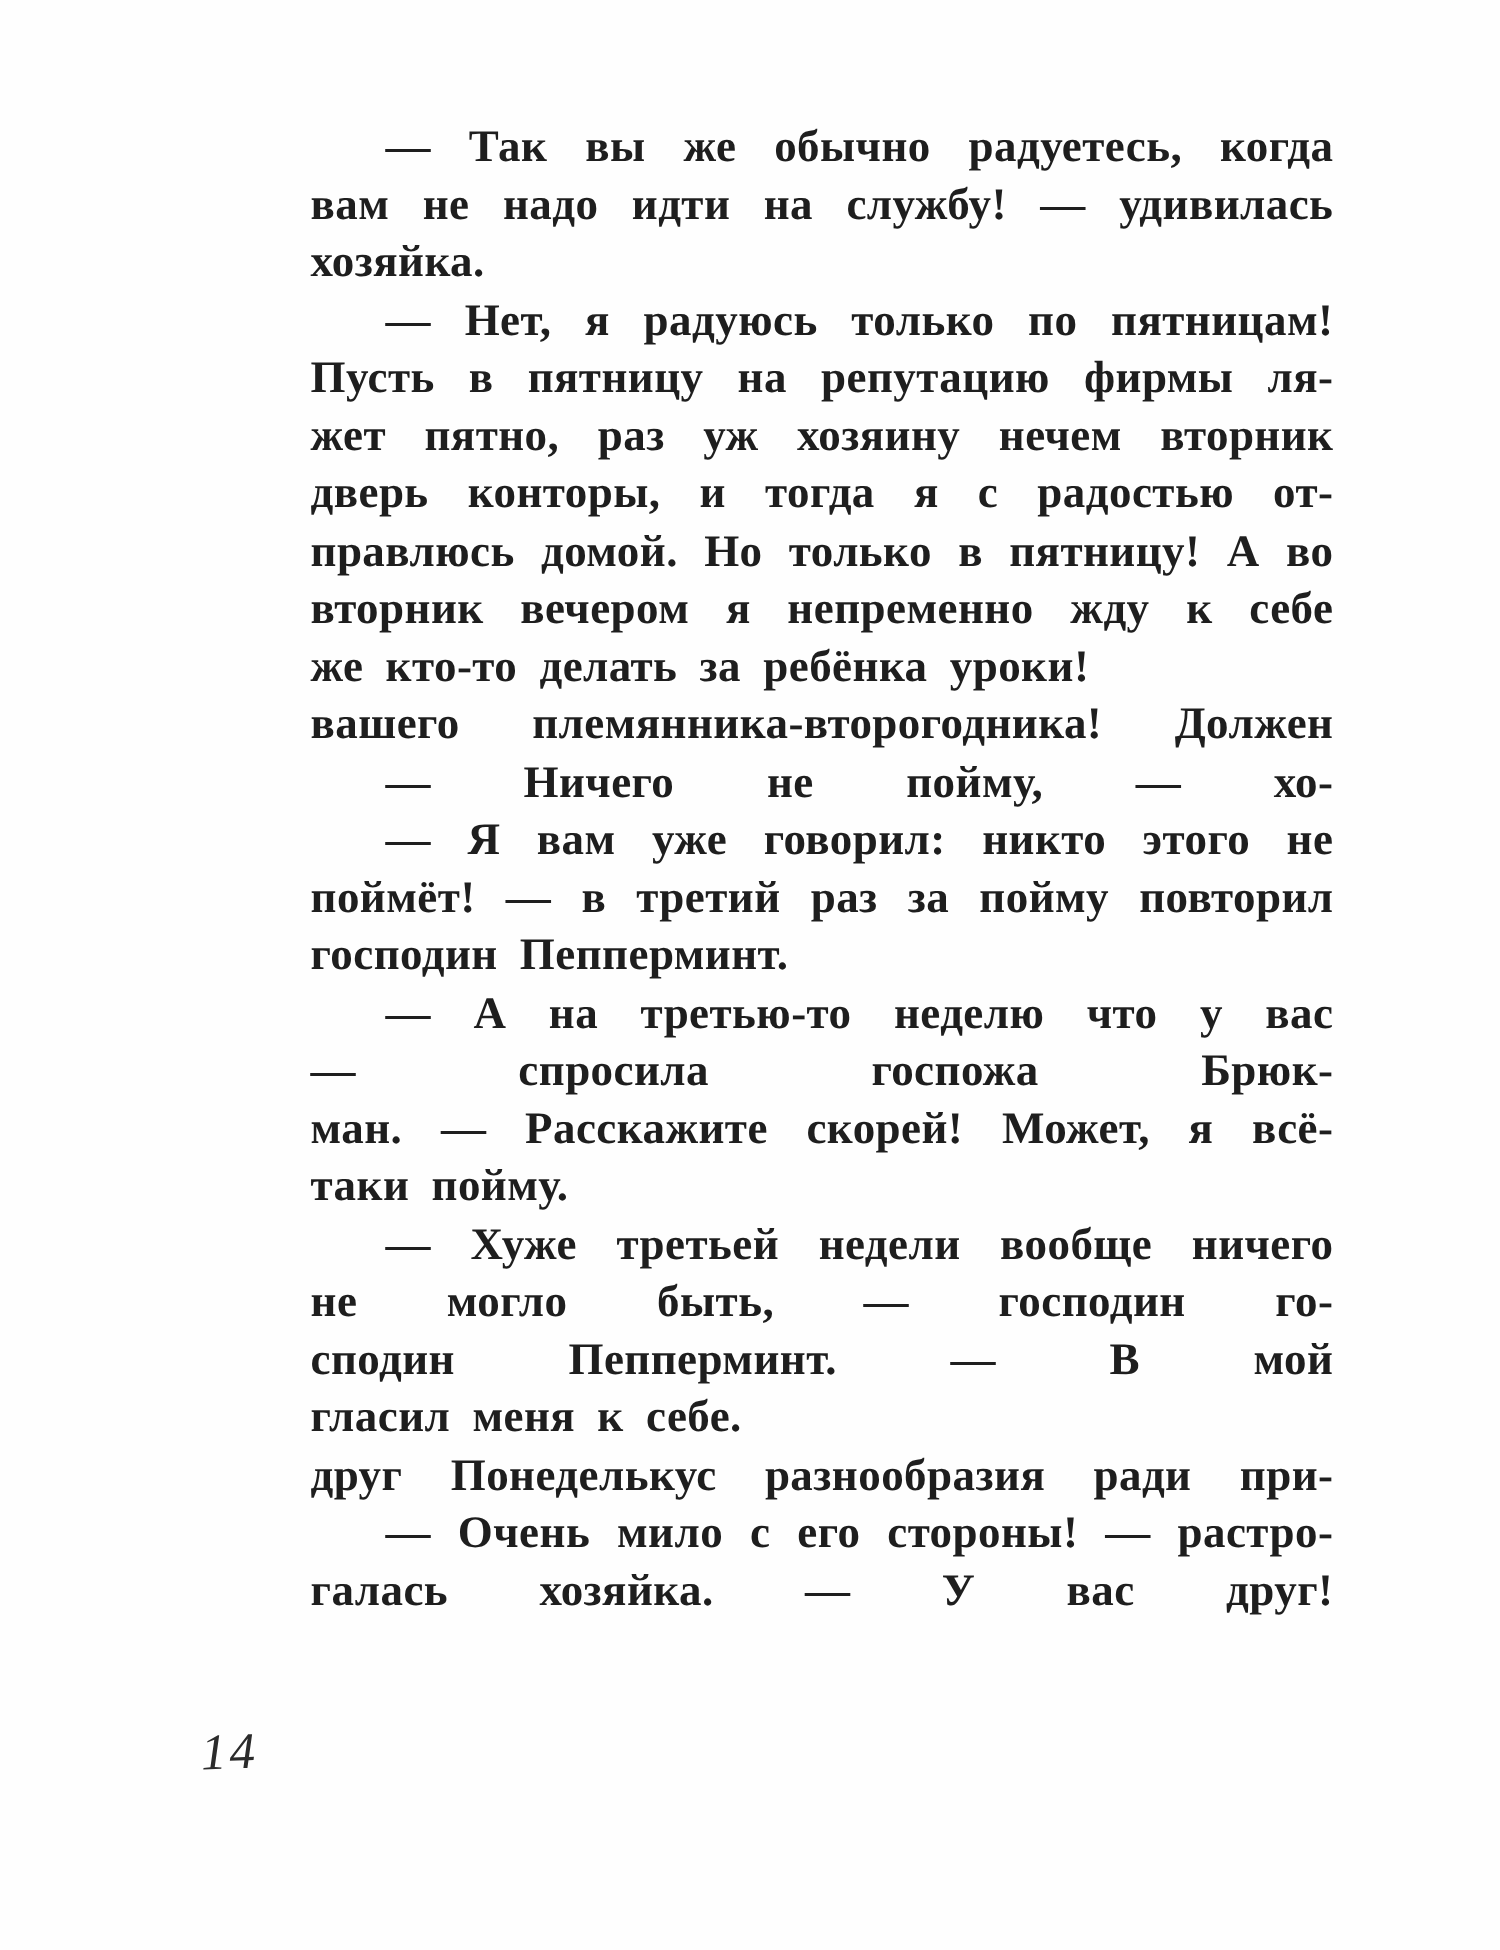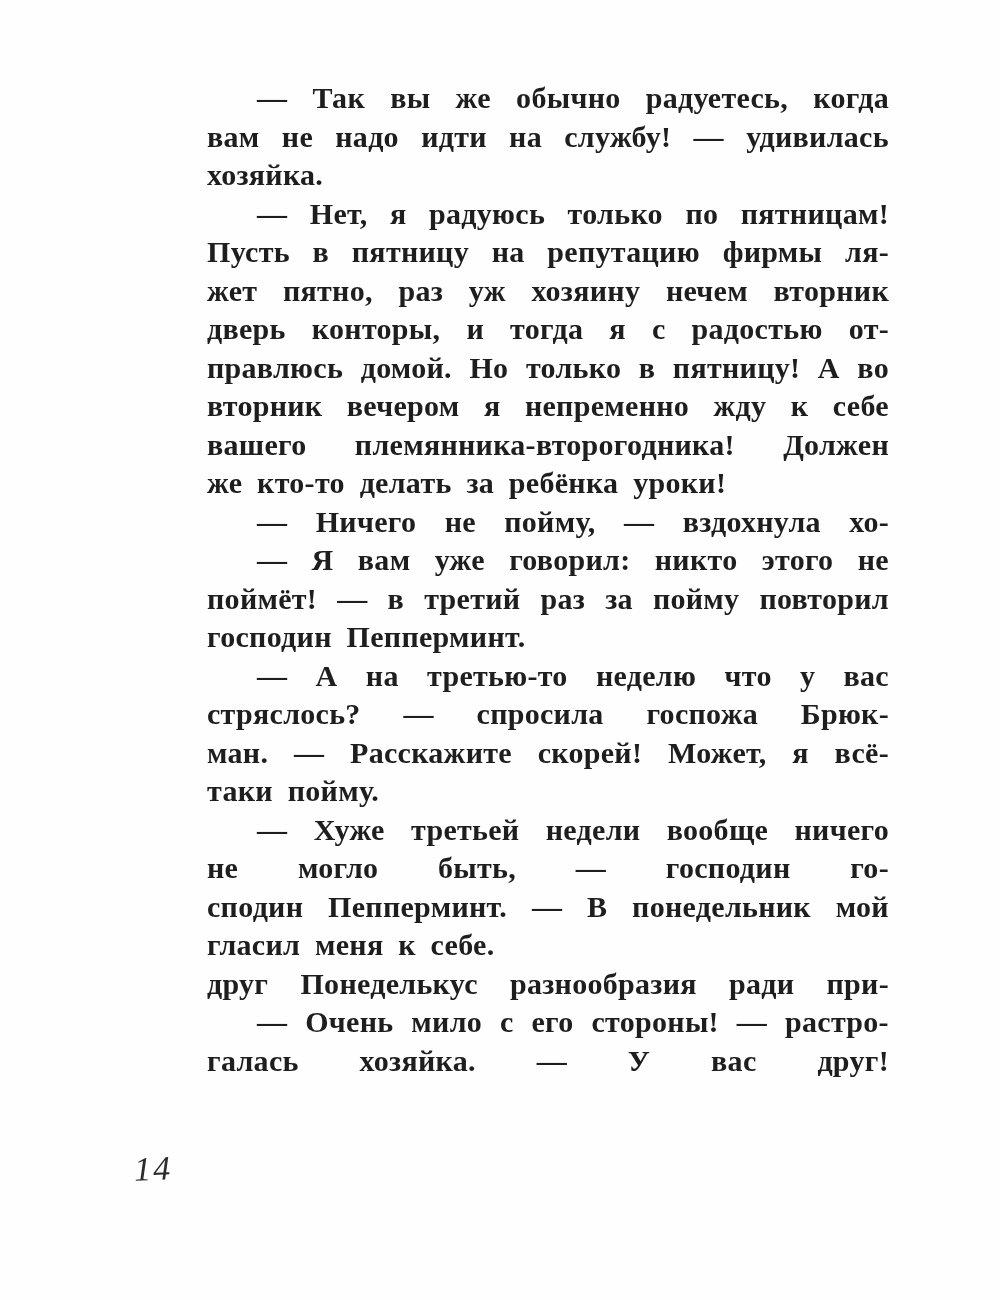--- a/index.html
+++ b/index.html
@@ -126,33 +126,32 @@
       </div>
       <div class="line justify">
         <span>вторник</span>
         <span>вечером</span>
         <span>я</span>
         <span>непременно</span>
         <span>жду</span>
         <span>к</span>
         <span>себе</span>
       </div>
+      <div class="line">же кто-то делать за ребёнка уроки!</div>
       <div class="line justify">
         <span>вашего</span>
         <span>племянника-второгодника!</span>
         <span>Должен</span>
       </div>
-      <div class="line">же кто-то делать за ребёнка уроки!</div>
       <div class="line indent justify">
         <span>—</span>
         <span>Ничего</span>
         <span>не</span>
         <span>пойму,</span>
         <span>—</span>
-        <span>вздохнула</span>
         <span>хо-</span>
       </div>
       <div class="line indent justify">
         <span>—</span>
         <span>Я</span>
         <span>вам</span>
         <span>уже</span>
         <span>говорил:</span>
         <span>никто</span>
         <span>этого</span>
@@ -173,21 +172,20 @@
         <span>—</span>
         <span>А</span>
         <span>на</span>
         <span>третью-то</span>
         <span>неделю</span>
         <span>что</span>
         <span>у</span>
         <span>вас</span>
       </div>
       <div class="line justify">
-        <span>стряслось?</span>
         <span>—</span>
         <span>спросила</span>
         <span>госпожа</span>
         <span>Брюк-</span>
       </div>
       <div class="line justify">
         <span>ман.</span>
         <span>—</span>
         <span>Расскажите</span>
         <span>скорей!</span>
@@ -210,21 +208,20 @@
         <span>быть,</span>
         <span>—</span>
         <span>господин</span>
         <span>го-</span>
       </div>
       <div class="line justify">
         <span>сподин</span>
         <span>Пепперминт.</span>
         <span>—</span>
         <span>В</span>
-        <span>понедельник</span>
         <span>мой</span>
       </div>
       <div class="line">гласил меня к себе.</div>
       <div class="line justify">
         <span>друг</span>
         <span>Понеделькус</span>
         <span>разнообразия</span>
         <span>ради</span>
         <span>при-</span>
       </div>

